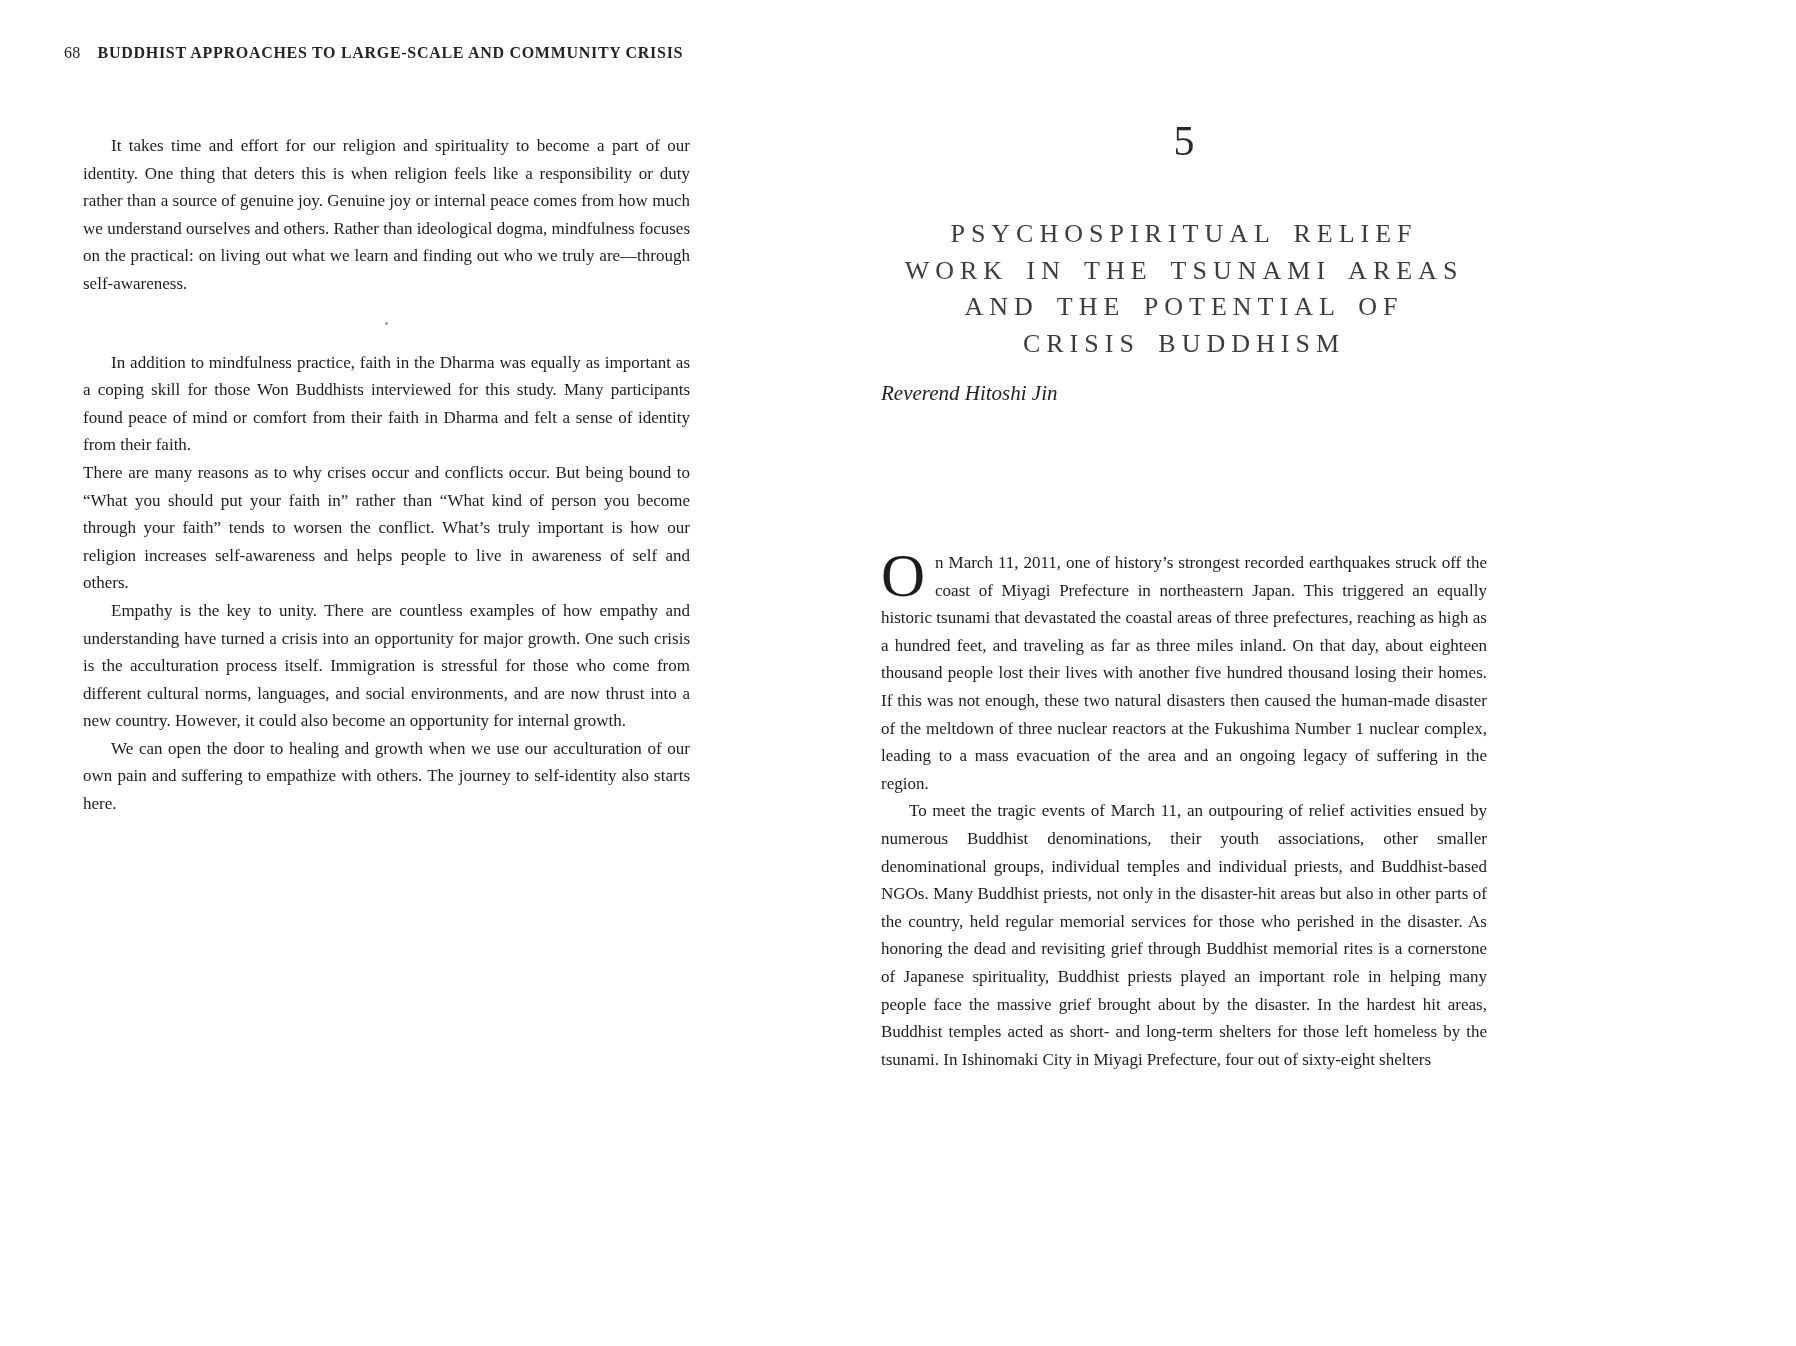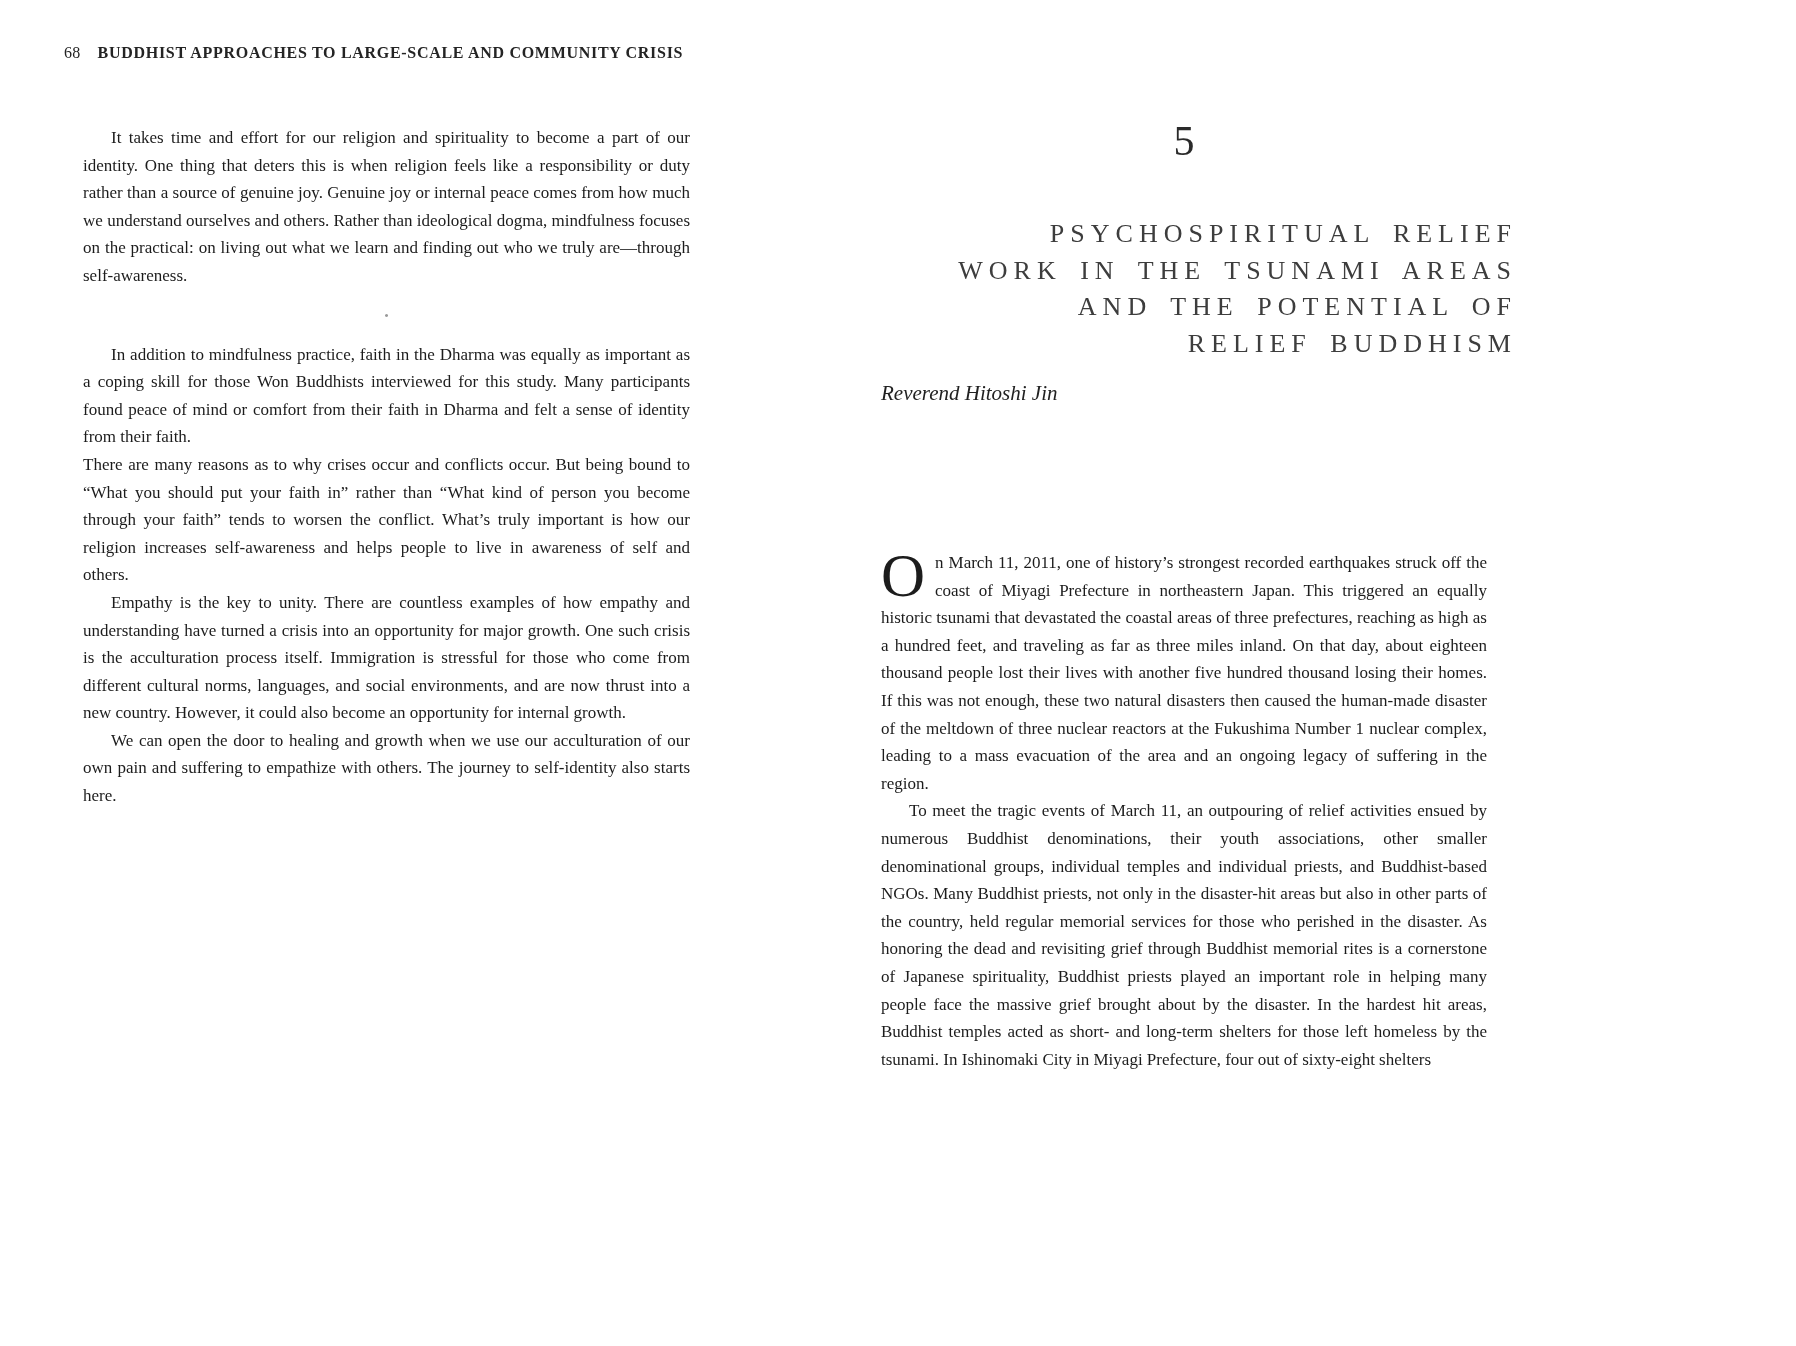--- a/index.html
+++ b/index.html
@@ -36,21 +36,21 @@
   
   .body-text {
     position: absolute;
     font-size: 17px;
     line-height: 27.6px;
     text-align: justify;
     hyphens: auto;
     -webkit-hyphens: auto;
     color: #1c1c1c;
   }
-  .left-body  { left: 83px;  top: 124px; width: 607px; }
+  .left-body  { left: 83px;  top: 132px; width: 607px; }
   .right-body { left: 881px; top: 549px; width: 606px; }
   .para { margin: 0; }
   .indent { text-indent: 28px; }
 
   .section-break {
     height: 51px;
     line-height: 51px;
     text-align: center;
     font-size: 13px;
     color: #9a9a9a;
@@ -65,21 +65,21 @@
     text-align: center;
     font-size: 42px;
     line-height: 50px;
     color: #2a2a2a;
   }
   .chapter-title {
     position: absolute;
     left: 851px;
     top: 216px;
     width: 666px;
-    text-align: right;
+    text-align: center;
     font-size: 26px;
     line-height: 36.5px;
     letter-spacing: 6px;
     word-spacing: 6px;
     color: #3d3d3d;
   }
   .title-line { white-space: nowrap; }
   .author {
     position: absolute;
     left: 881px;
@@ -117,21 +117,21 @@
   </div>
 </div>
 
 <div>
   <div class="chapter-number">5</div>
 
   <div class="chapter-title">
     <div class="title-line">PSYCHOSPIRITUAL RELIEF</div>
     <div class="title-line">WORK IN THE TSUNAMI AREAS</div>
     <div class="title-line">AND THE POTENTIAL OF</div>
-    <div class="title-line">RELIEF BUDDHISM</div>
+    <div class="title-line">CRISIS BUDDHISM</div>
   </div>
 
   <div class="author">Reverend Hitoshi Jin</div>
 
   <div class="body-text right-body">
     <p class="para"><span class="dropcap">O</span><span>n March 11, 2011, one of history’s strongest recorded earthquakes struck off the coast of Miyagi Prefecture in northeastern Japan. This triggered an equally historic tsunami that devastated the coastal areas of three prefectures, reaching as high as a hundred feet, and traveling as far as three miles inland. On that day, about eighteen thousand people lost their lives with another five hundred thousand losing their homes. If this was not enough, these two natural disasters then caused the human-made disaster of the meltdown of three nuclear reactors at the Fukushima Number 1 nuclear complex, leading to a mass evacuation of the area and an ongoing legacy of suffering in the region.</span></p>
     <p class="para indent">To meet the tragic events of March 11, an outpouring of relief activities ensued by numerous Buddhist denominations, their youth associations, other smaller denominational groups, individual temples and individual priests, and Buddhist-based NGOs. Many Buddhist priests, not only in the disaster-hit areas but also in other parts of the country, held regular memorial services for those who perished in the disaster. As honoring the dead and revisiting grief through Buddhist memorial rites is a cornerstone of Japanese spirituality, Buddhist priests played an important role in helping many people face the massive grief brought about by the disaster. In the hardest hit areas, Buddhist temples acted as short- and long-term shelters for those left homeless by the tsunami. In Ishinomaki City in Miyagi Prefecture, four out of sixty-eight shelters</p>
   </div>
 </div>
 

